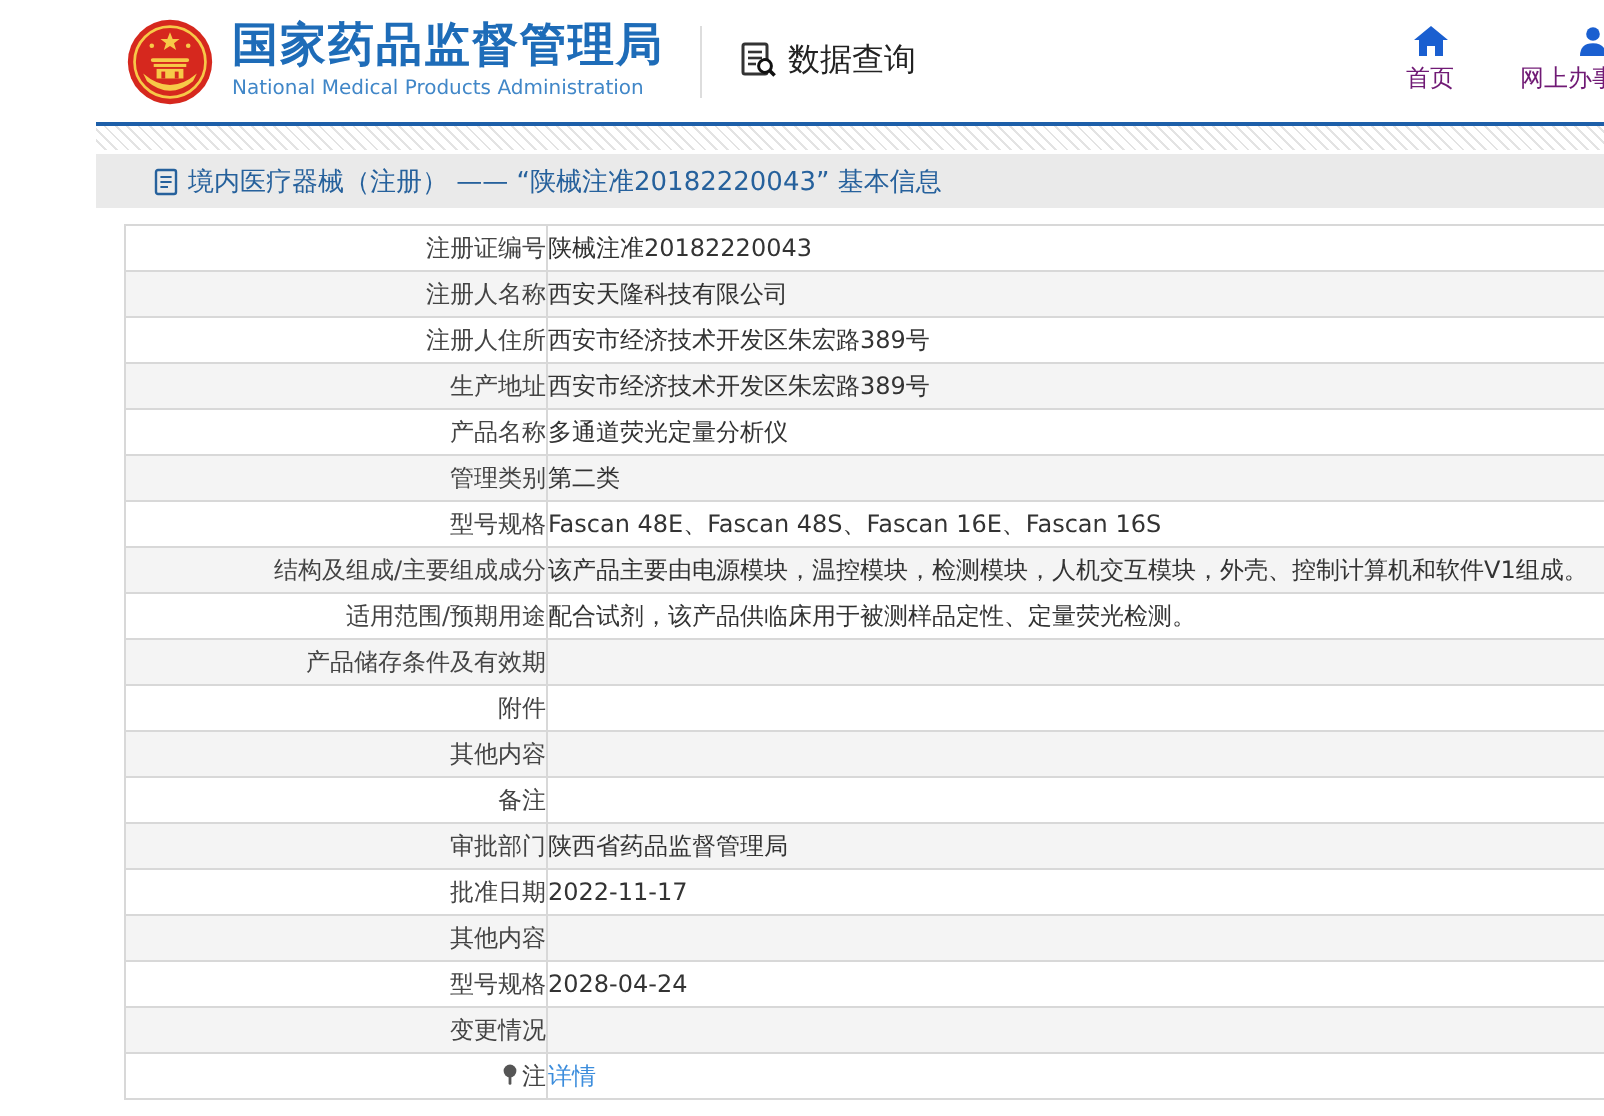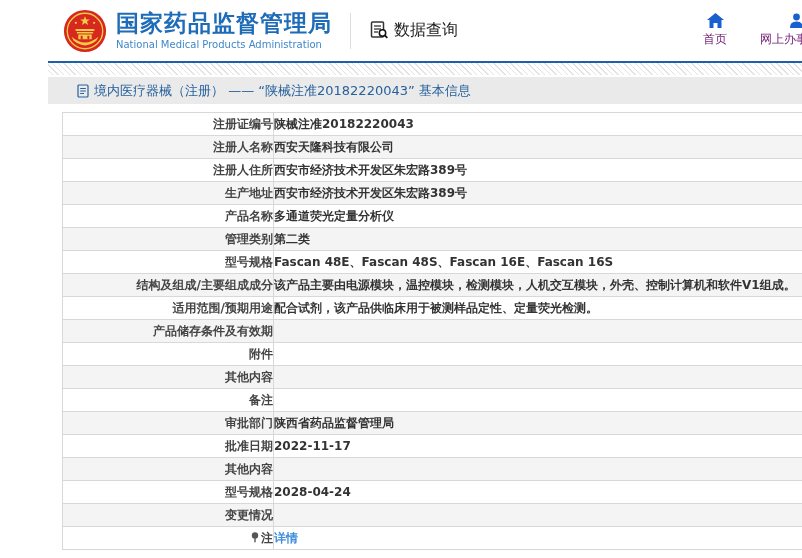--- a/index.html
+++ b/index.html
@@ -52,21 +52,21 @@
   .breadcrumb-text{font-size:13px; color:var(--breadcrumb-text); margin-left:5px; white-space:nowrap;}
 
   
   .table-wrap{margin:8px 14px 0 14px;}
   table.info{
     width:100%; border-collapse:collapse; table-layout:fixed;
     font-size:12px; color:var(--text-dark);
   }
   table.info td{
     border:1px solid var(--table-border); height:23px; padding:2px 0;
-    vertical-align:middle; overflow:hidden; white-space:nowrap;font-weight:bold;
+    vertical-align:middle; overflow:hidden; white-space:nowrap;
   }
   td.lbl{
     width:211px; text-align:right; padding-right:10px; color:#444;
   }
   td.val{padding-left:12px; color:#333;}
   tr.alt td{background:var(--row-alt-bg);}
   td.val a{color:var(--link-blue); text-decoration:none; cursor:pointer;}
   .lbl-icon{display:inline-block; vertical-align:-1px; margin-right:2px;}
 </style>
 </head>

